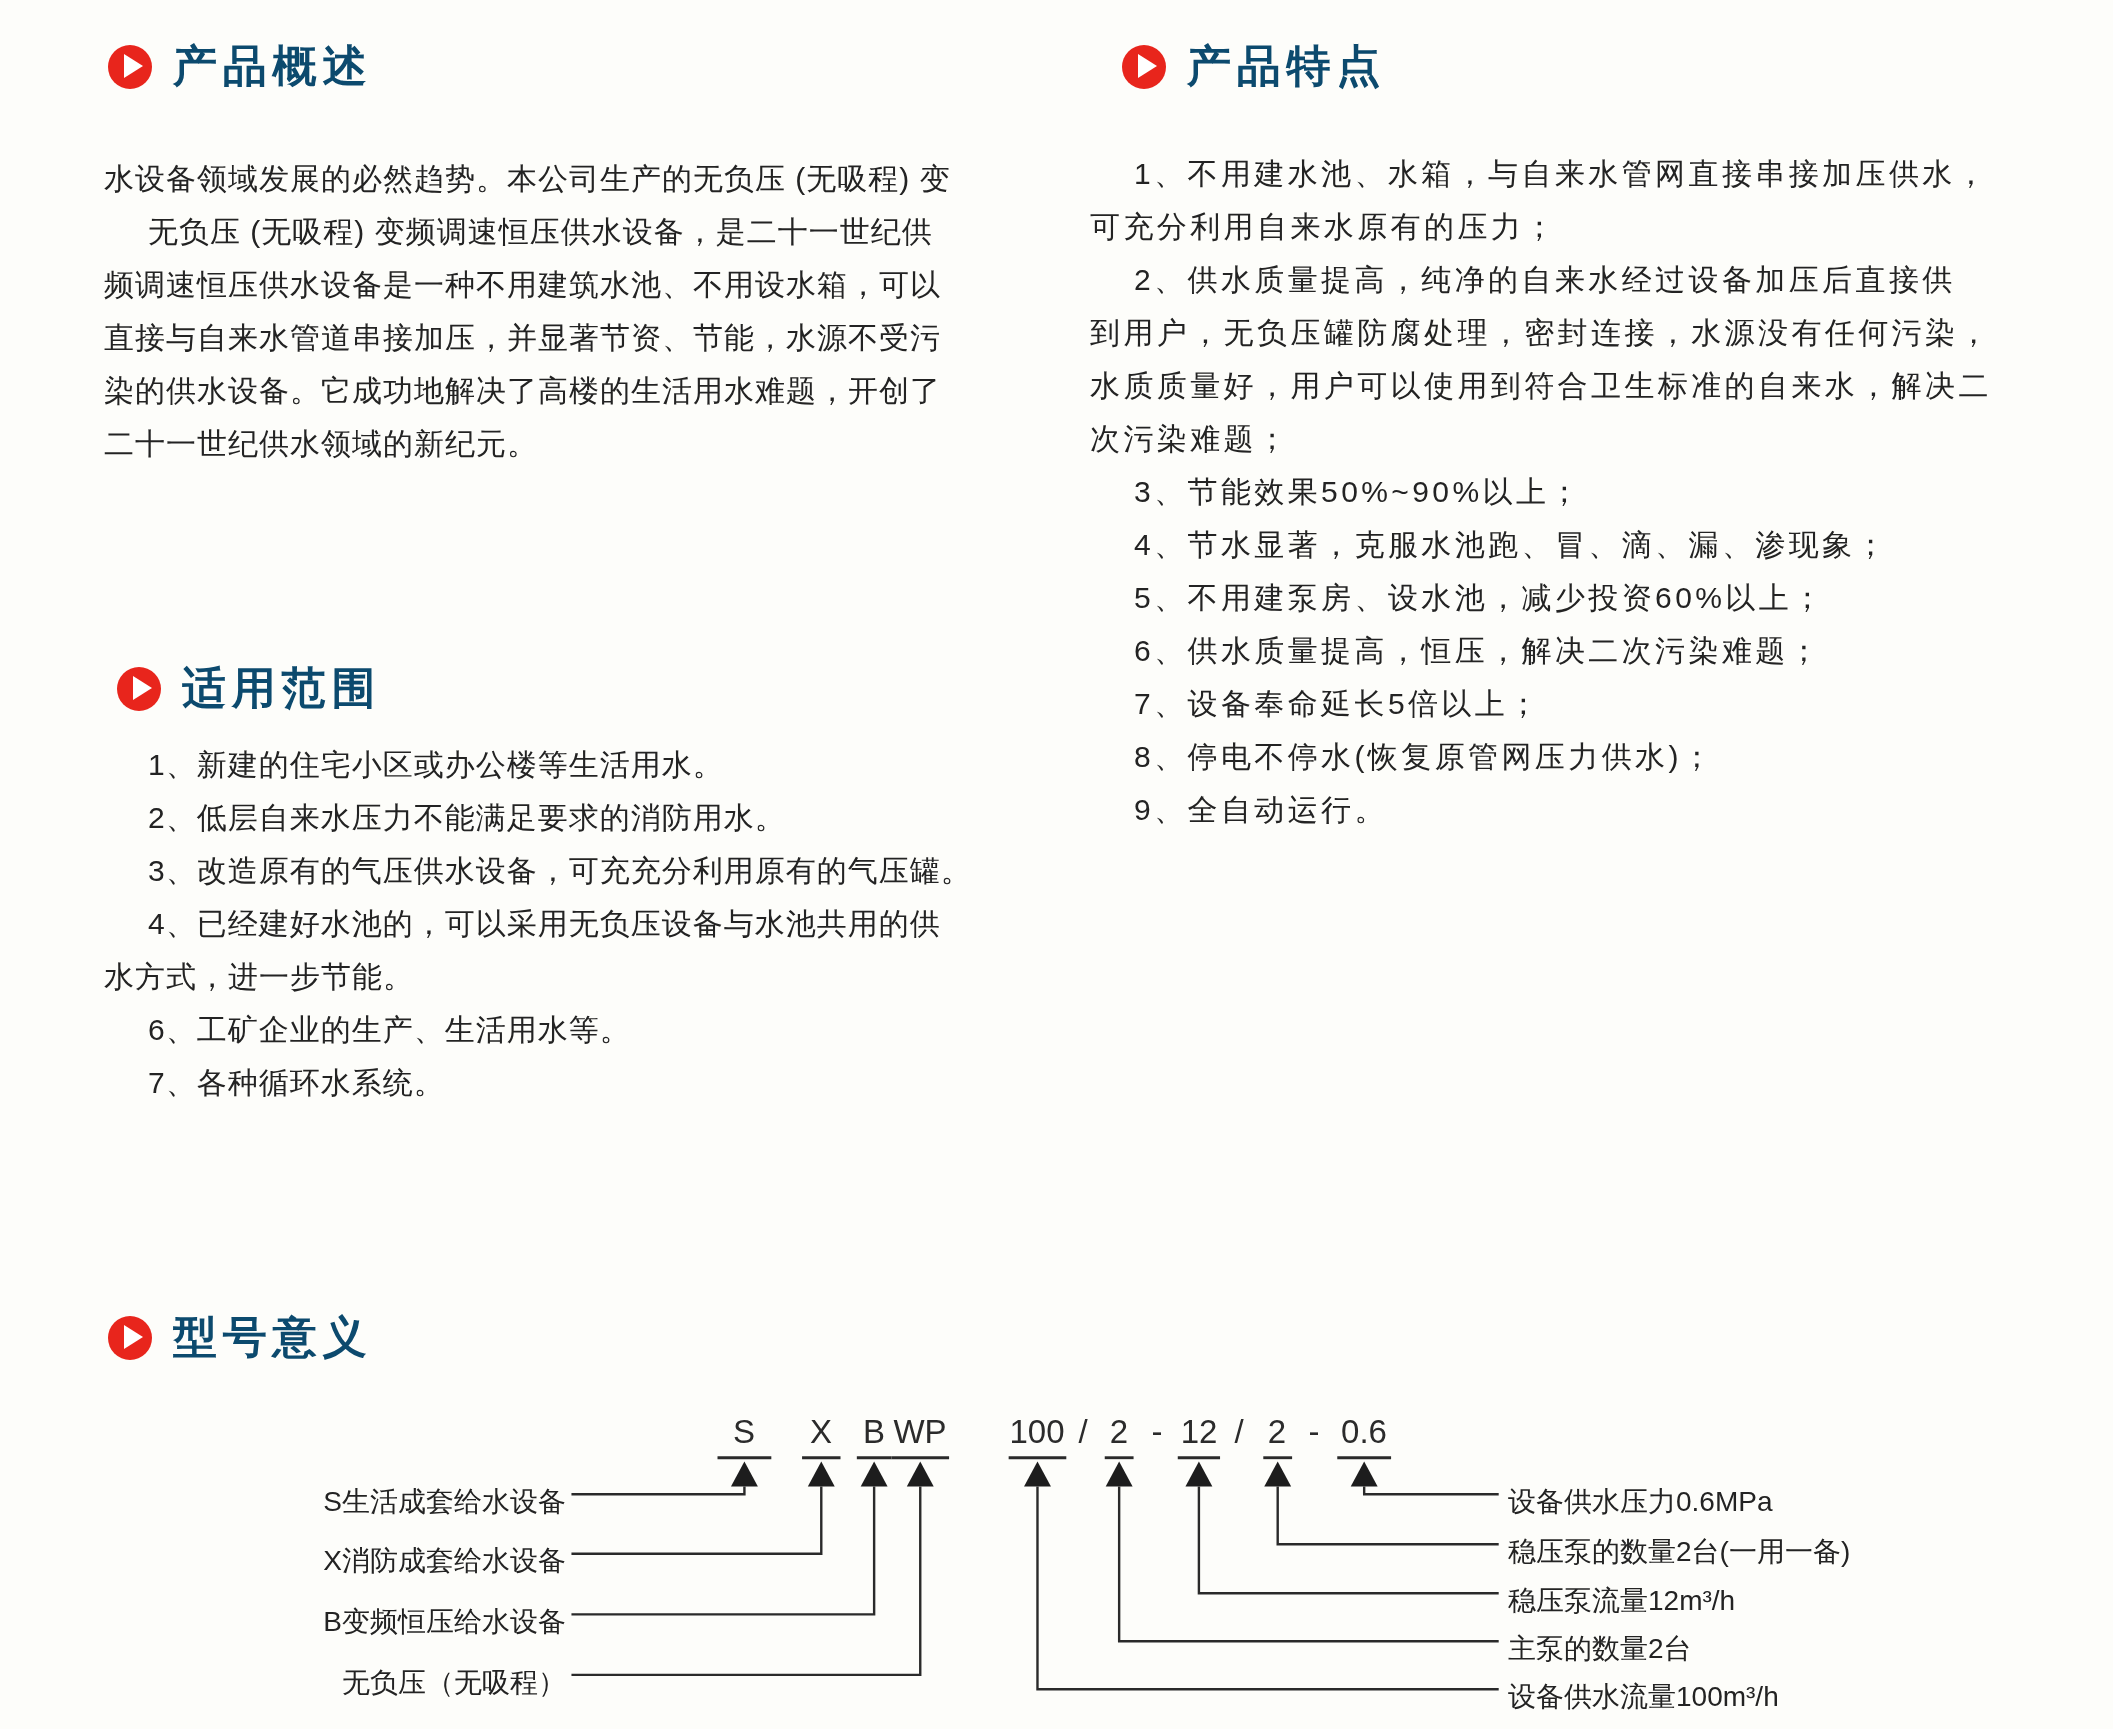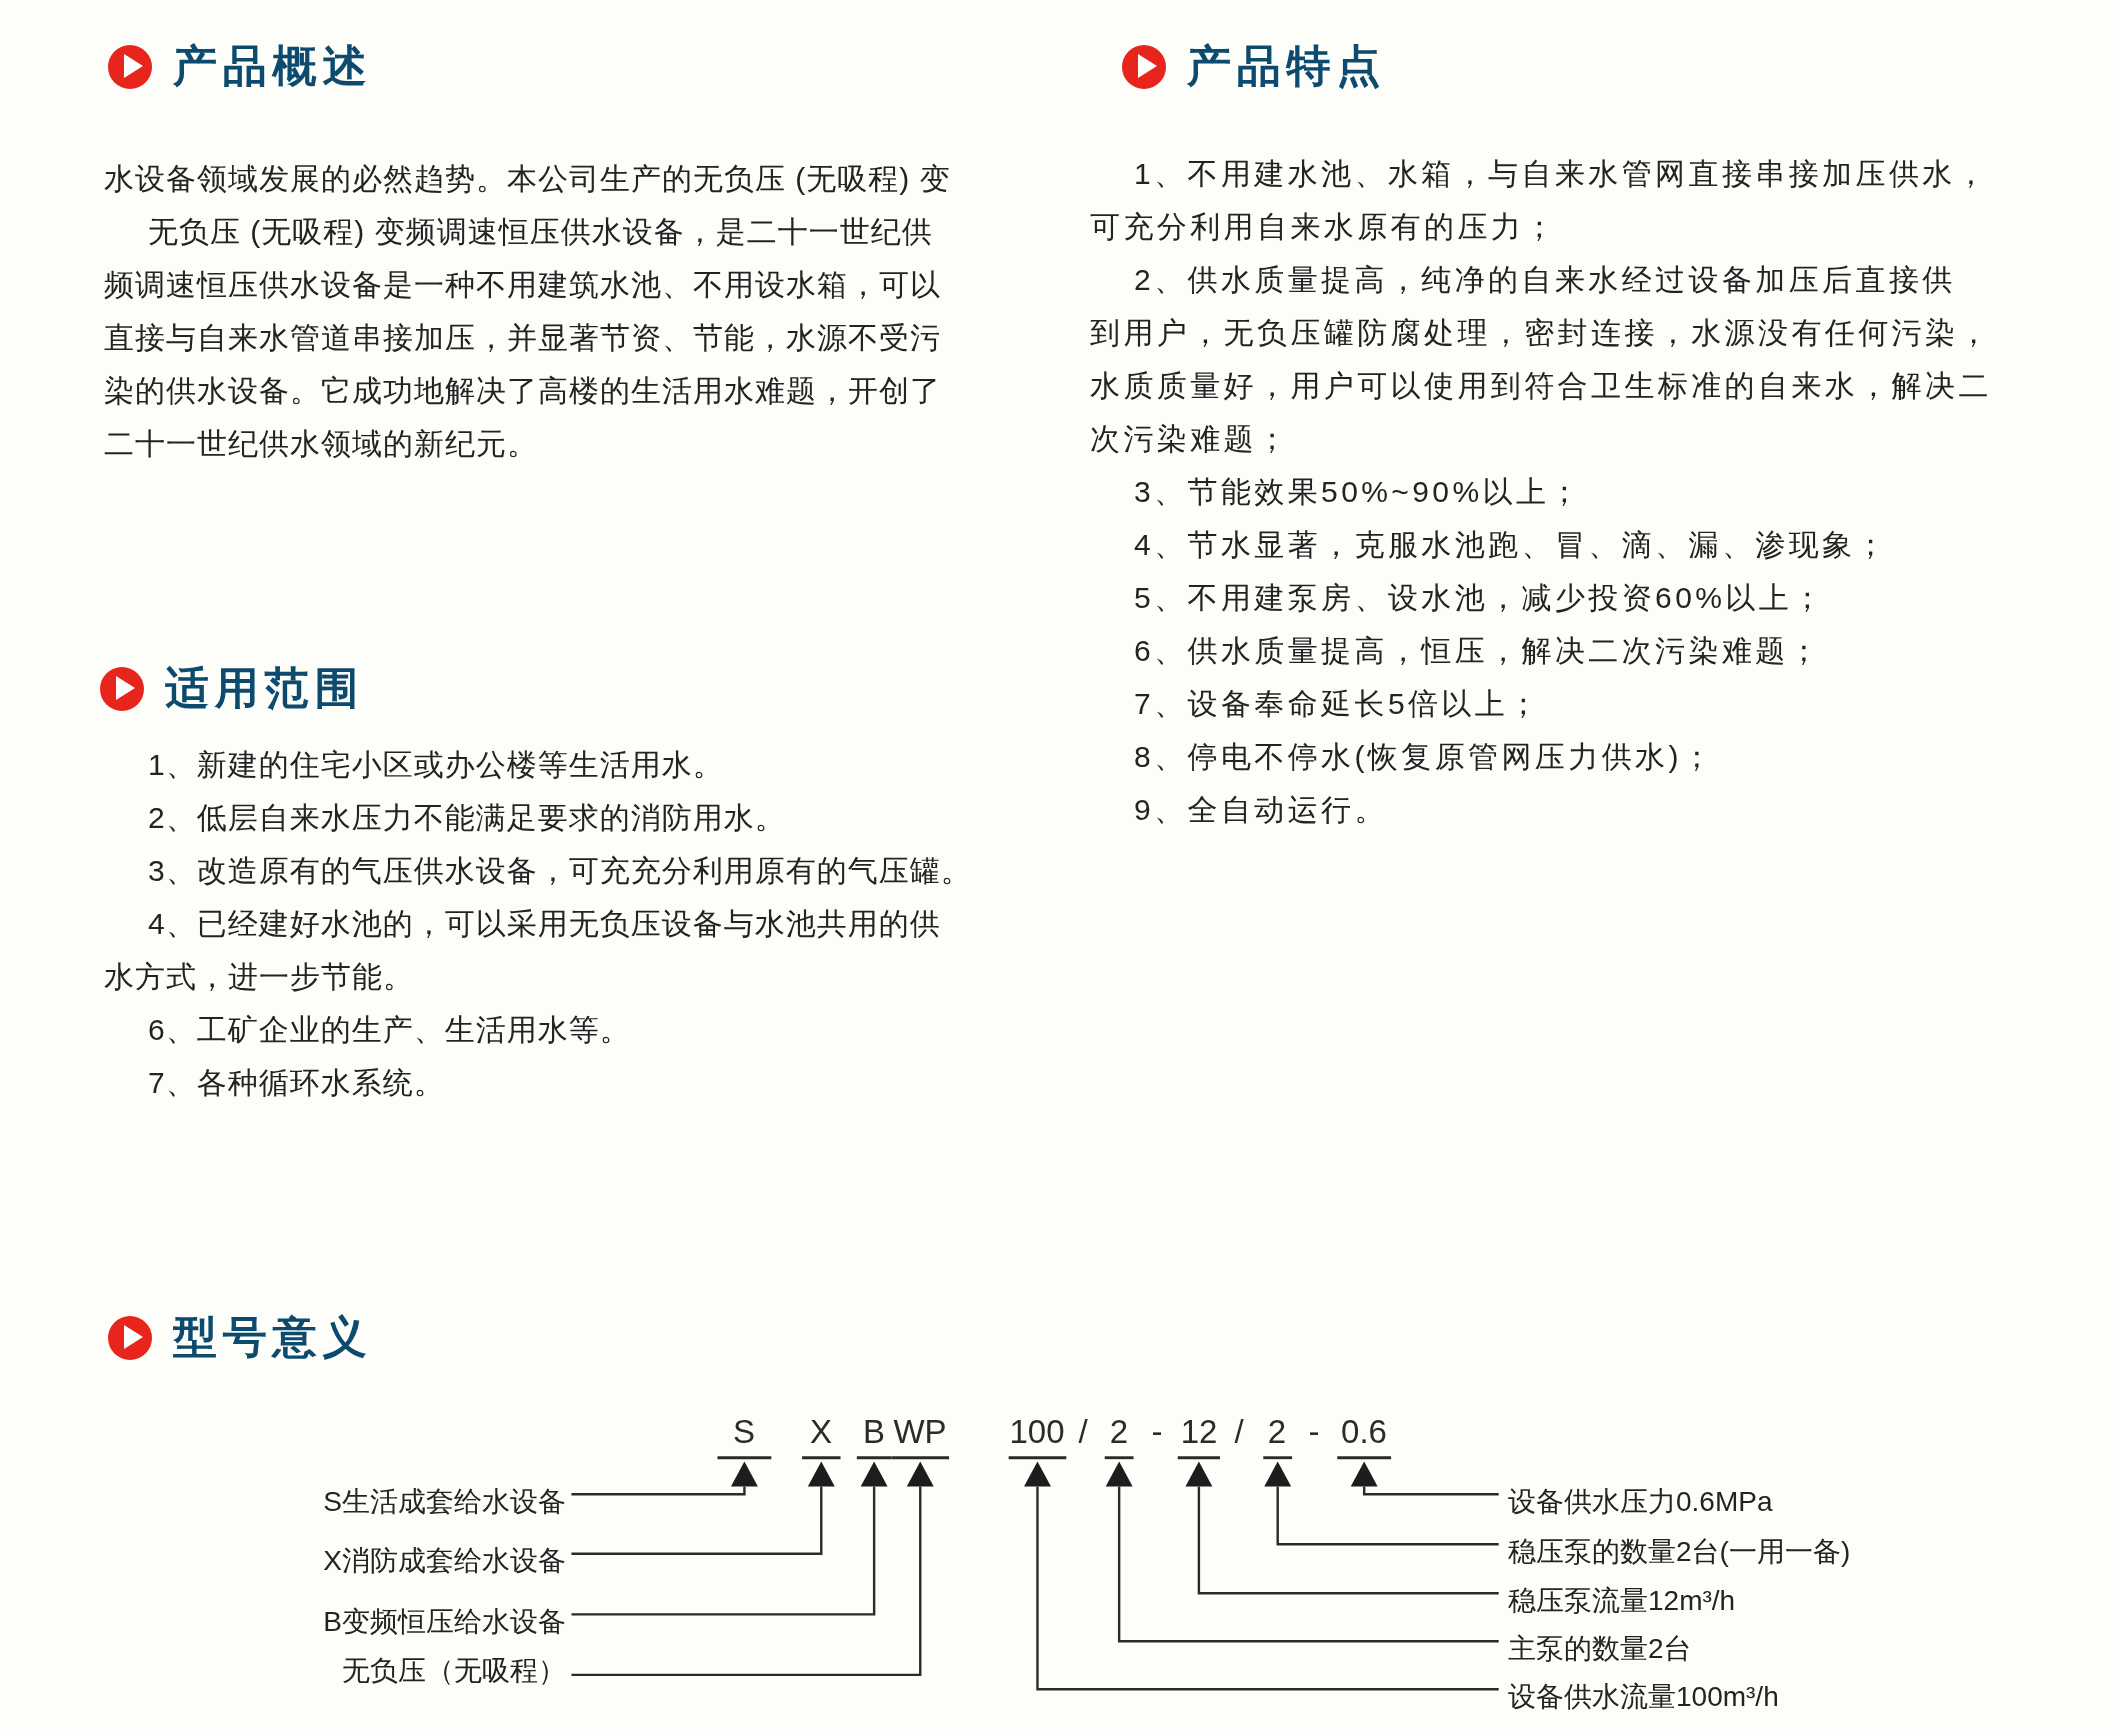--- a/index.html
+++ b/index.html
@@ -79,21 +79,21 @@
     <div class="ln">次污染难题；</div>
     <div class="ln indent">3、节能效果50%~90%以上；</div>
     <div class="ln indent">4、节水显著，克服水池跑、冒、滴、漏、渗现象；</div>
     <div class="ln indent">5、不用建泵房、设水池，减少投资60%以上；</div>
     <div class="ln indent">6、供水质量提高，恒压，解决二次污染难题；</div>
     <div class="ln indent">7、设备奉命延长5倍以上；</div>
     <div class="ln indent">8、停电不停水(恢复原管网压力供水)；</div>
     <div class="ln indent">9、全自动运行。</div>
   </div>
 
-  <div class="sec-head" style="left:100px; top:659px;">
+  <div class="sec-head" style="left:117px; top:659px;">
     <span class="sec-icon"></span>
     <span class="sec-title">适用范围</span>
   </div>
 
   <div class="tblock" style="left:104px; top:738px; width:884px;">
     <div class="ln indent">1、新建的住宅小区或办公楼等生活用水。</div>
     <div class="ln indent">2、低层自来水压力不能满足要求的消防用水。</div>
     <div class="ln indent">3、改造原有的气压供水设备，可充充分利用原有的气压罐。</div>
     <div class="ln indent">4、已经建好水池的，可以采用无负压设备与水池共用的供</div>
     <div class="ln">水方式，进一步节能。</div>
@@ -158,21 +158,21 @@
     <span class="tok" style="left:1090px;">-</span>
     <span class="tok" style="left:1132px;">12</span>
     <span class="tok" style="left:1172px;">/</span>
     <span class="tok" style="left:1210px;">2</span>
     <span class="tok" style="left:1247px;">-</span>
     <span class="tok" style="left:1297px;">0.6</span>
 
     <div class="dlabel left" style="top:76px;">S生活成套给水设备</div>
     <div class="dlabel left" style="top:135px;">X消防成套给水设备</div>
     <div class="dlabel left" style="top:196px;">B变频恒压给水设备</div>
-    <div class="dlabel left" style="top:245px;">无负压（无吸程）</div>
+    <div class="dlabel left" style="top:257px;">无负压（无吸程）</div>
 
     <div class="dlabel right" style="top:76px;">设备供水压力0.6MPa</div>
     <div class="dlabel right" style="top:126px;">稳压泵的数量2台(一用一备)</div>
     <div class="dlabel right" style="top:175px;">稳压泵流量12m³/h</div>
     <div class="dlabel right" style="top:223px;">主泵的数量2台</div>
     <div class="dlabel right" style="top:271px;">设备供水流量100m³/h</div>
   </div>
 
 </div>
 

